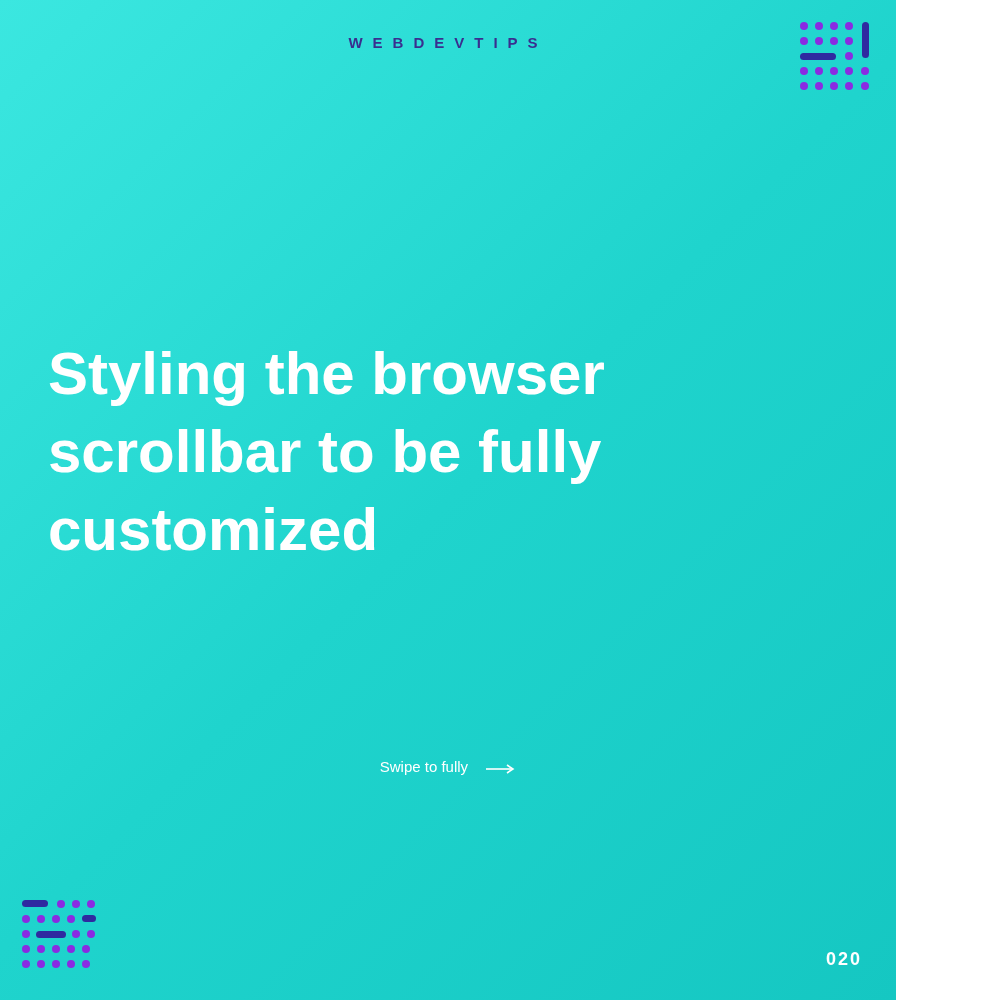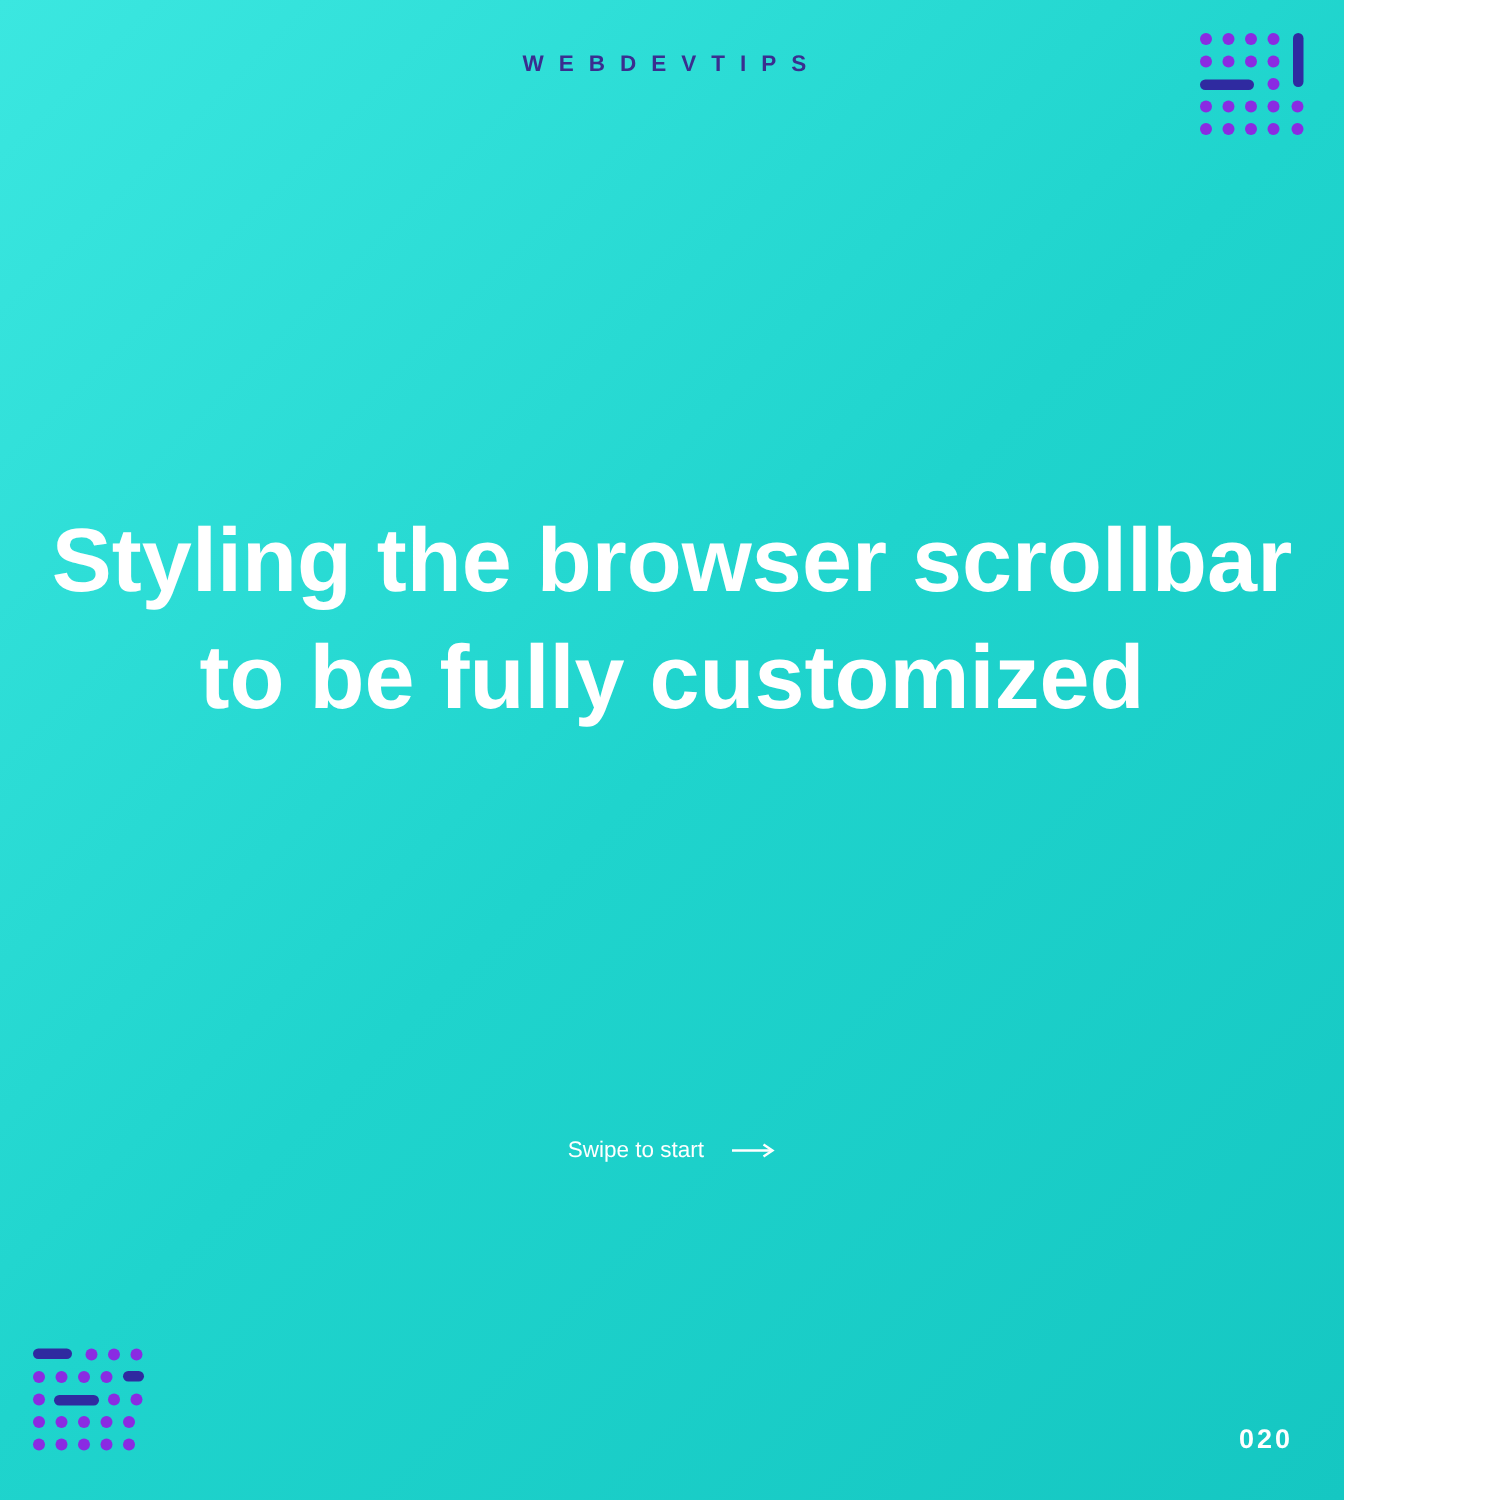--- a/index.html
+++ b/index.html
@@ -24,26 +24,26 @@
     color: #3a2e8f;
     font-size: 15px;
     font-weight: 600;
     letter-spacing: 10px;
   }
   .title {
     position: absolute;
     top: 335px;
     left: 0;
     right: 0;
-    text-align: center;
+    text-align: left;
     color: #ffffff;
     font-size: 60px;
     line-height: 1.3;
     font-weight: 700;
-    padding: 0 31px;
+    padding: 0 48px;
   }
   .cta {
     position: absolute;
     top: 758px;
     left: 0;
     right: 0;
     text-align: center;
     color: #ffffff;
     font-size: 15px;
     font-weight: 500;
@@ -103,21 +103,21 @@
       <circle cx="23" cy="68" r="4" fill="#8a2be2"></circle>
       <circle cx="38" cy="68" r="4" fill="#8a2be2"></circle>
       <circle cx="53" cy="68" r="4" fill="#8a2be2"></circle>
       <circle cx="69" cy="68" r="4" fill="#8a2be2"></circle>
     </svg>
   </div>
 
   <h1 class="title">Styling the browser scrollbar to be fully customized</h1>
 
   <div class="cta">
-    <span>Swipe to start</span>
+    <span>Swipe to fully</span>
     <span class="arrow">
       <svg width="30" height="10" viewBox="0 0 30 10">
         <line x1="0" y1="5" x2="26" y2="5" stroke="#ffffff" stroke-width="1.6"></line>
         <polyline points="21,1 27,5 21,9" fill="none" stroke="#ffffff" stroke-width="1.6"></polyline>
       </svg>
     </span>
   </div>
 
   <div class="deco deco-bl">
     <svg width="82" height="82" viewBox="0 0 82 82">

